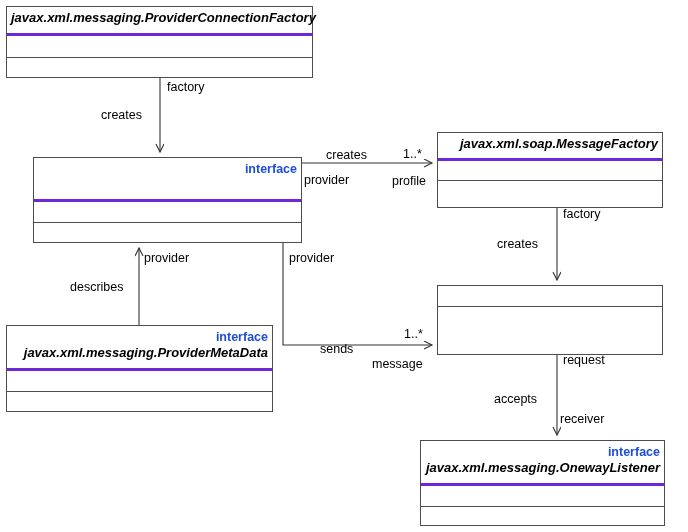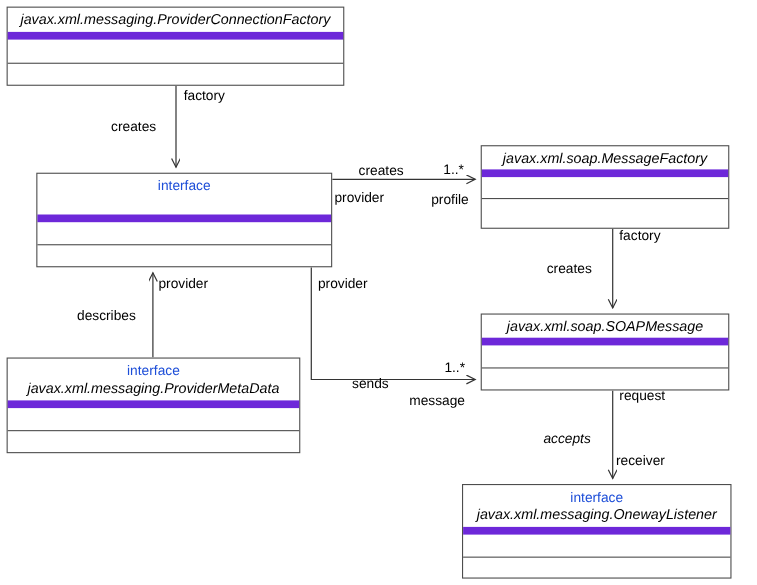--- a/index.html
+++ b/index.html
@@ -26,24 +26,25 @@
   }
   .uml-class {
     position: absolute;
     box-sizing: border-box;
     border: 1px solid #4d4d4d;
     background: #ffffff;
     z-index: 2;
   }
   .uml-header {
     box-sizing: border-box;
-    border-bottom: 7px solid #6d28d9;
-    text-align: center;
+    border-bottom: 3px solid #6d28d9;
+    text-align: right;
     line-height: 1.28;
     padding: 3px 4px 4px 4px;
+    font-weight: bold;
   }
   .uml-stereo {
     display: block;
     font-size: 12.5px;
     color: #1d4ed8;
   }
   .uml-name {
     display: block;
     font-size: 13px;
     font-style: italic;
@@ -114,23 +115,20 @@
 
   <div class="uml-class" style="left:437px; top:132px; width:226px; height:76px;">
     <div class="uml-header" style="height:28px;">
       <span class="uml-name">javax.xml.soap.MessageFactory</span>
     </div>
     <div class="uml-attrs" style="height:20px;"></div>
     <div class="uml-ops" style="height:18px;"></div>
   </div>
 
   <div class="uml-class" style="left:437px; top:285px; width:226px; height:70px;">
-    <div class="uml-header" style="height:28px;">
-      <span class="uml-name">javax.xml.soap.SOAPMessage</span>
-    </div>
     <div class="uml-attrs" style="height:21px;"></div>
     <div class="uml-ops" style="height:19px;"></div>
   </div>
 
   <div class="uml-class" style="left:6px; top:325px; width:267px; height:87px;">
     <div class="uml-header" style="height:45px;">
       <span class="uml-stereo">interface</span>
       <span class="uml-name">javax.xml.messaging.ProviderMetaData</span>
     </div>
     <div class="uml-attrs" style="height:21px;"></div>
@@ -154,16 +152,16 @@
   <div class="edge-label" style="left:392px; top:174px;">profile</div>
   <div class="edge-label" style="left:289px; top:251px;">provider</div>
   <div class="edge-label" style="left:320px; top:330px;margin-top:12px;">sends</div>
   <div class="edge-label" style="left:404px; top:327px;">1..*</div>
   <div class="edge-label" style="left:372px; top:357px;">message</div>
   <div class="edge-label" style="left:144px; top:251px;">provider</div>
   <div class="edge-label" style="left:70px; top:280px;">describes</div>
   <div class="edge-label" style="left:563px; top:207px;">factory</div>
   <div class="edge-label" style="left:497px; top:237px;">creates</div>
   <div class="edge-label" style="left:563px; top:353px;">request</div>
-  <div class="edge-label" style="left:494px; top:392px;font-style:italic;">accepts</div>
+  <div class="edge-label" style="left:494px; top:392px;">accepts</div>
   <div class="edge-label" style="left:560px; top:412px;">receiver</div>
 
 </div>
 
 </body></html>

